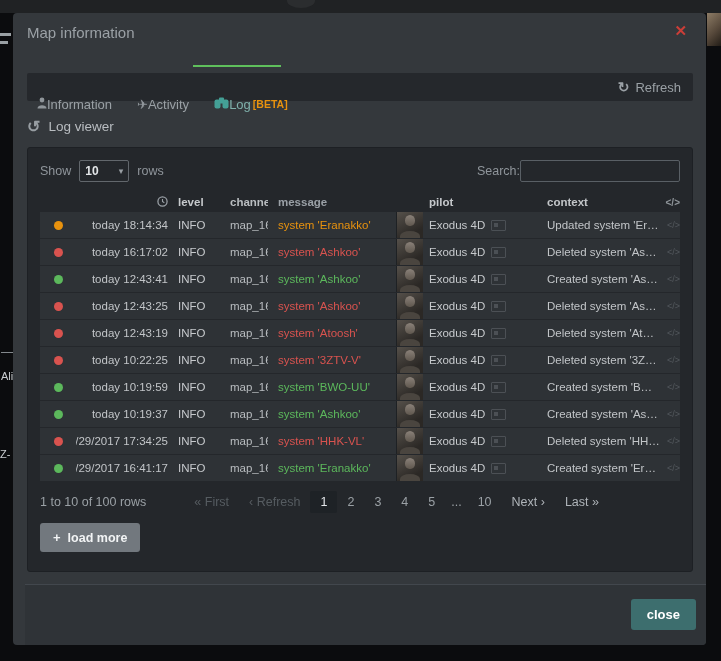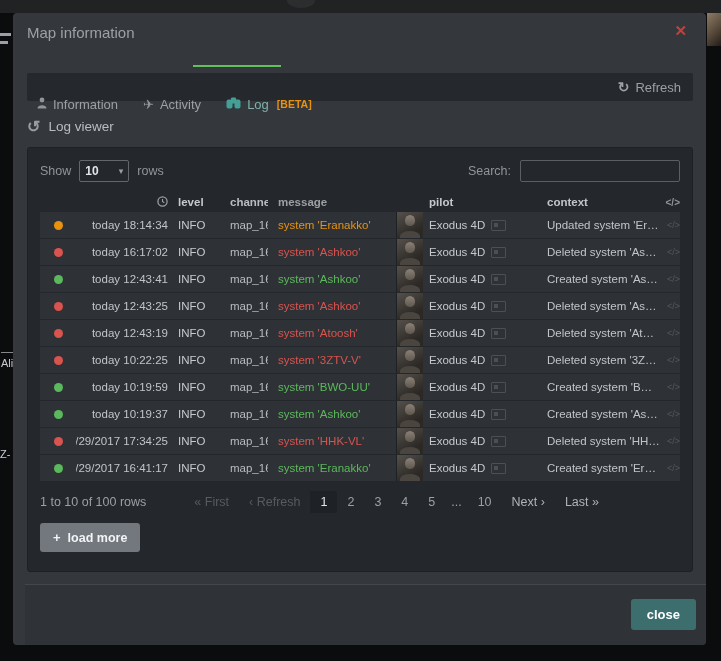--- a/index.html
+++ b/index.html
@@ -5,54 +5,54 @@
   html,body{margin:0;padding:0;background:#0a0b0c;}
   .screen{position:relative;width:721px;height:661px;overflow:hidden;
     font-family:"Liberation Sans",sans-serif;background:#0b0c0e;}
   
   .bg-top{position:absolute;top:0;left:0;right:0;height:13px;background:#202224;}
   .bg-top-circle{position:absolute;left:287px;top:-7px;width:28px;height:15px;border-radius:50%;background:#2b2d2f;}
   .bg-dash{position:absolute;background:#9aa0a4;}
   .bg-right-art{position:absolute;right:0;top:13px;width:14px;height:33px;
     background:linear-gradient(135deg,#8d7c66,#57493b 55%,#221d17);}
   .bg-frag{position:absolute;color:#c9cdd0;font-size:11px;white-space:nowrap;}
-  .bg-frag-ali{left:1px;top:352px;border-top:1px solid #83888c;padding-top:4px;}
+  .bg-frag-ali{left:1px;top:352px;border-top:1px solid #83888c;padding-top:17px;}
   .bg-frag-z{left:0;top:448px;}
   
   .modal{position:absolute;left:13px;top:13px;width:693px;height:632px;
     background:#34383c;border-radius:4px;overflow:hidden;}
   .modal-title{position:absolute;left:14px;top:11px;font-size:15px;color:#9ba1a6;}
   .modal-close{position:absolute;right:19px;top:9px;color:#cb3e38;font-size:15px;
     font-weight:bold;cursor:pointer;}
   .progress-line{position:absolute;left:180px;top:52px;width:88px;height:2px;background:#5fc05c;}
   
   .tab-bar{position:absolute;left:14px;right:13px;top:60px;height:28px;background:#25282c;
     border-radius:2px;display:flex;align-items:center;padding:0 10px;box-sizing:border-box;}
-  .tab{display:flex;align-items:center;gap:6px;color:#9aa0a5;font-size:13px;
+  .tab{display:flex;align-items:center;color:#9aa0a5;font-size:13px;
     padding-right:25px;cursor:pointer;margin-top:34px;}
   .tab .glyph{font-size:13px;color:#8f959a;}
   .tab-log-label{color:#7fb0ab;}
   .beta-badge{color:#e8920e;font-size:10.5px;font-weight:bold;margin-left:2px;}
   .refresh{margin-left:auto;display:flex;align-items:center;gap:6px;color:#9aa0a5;
     font-size:13px;cursor:pointer;padding-right:2px;}
   .refresh .glyph{font-size:14px;font-weight:bold;}
   
   .lv-heading{position:absolute;left:14px;top:106px;display:flex;align-items:center;gap:8px;
     color:#b9bdc1;font-size:13.5px;}
   .lv-heading .glyph{font-size:16px;font-weight:bold;color:#989ea3;line-height:14px;}
   
   .panel{position:absolute;left:14px;right:13px;top:134px;bottom:73px;background:#24272b;
     border:1px solid #1d2024;border-radius:3px;padding:10px 12px;box-sizing:border-box;}
   .controls{display:flex;align-items:center;height:26px;margin-bottom:8px;
     color:#8f959b;font-size:12.5px;}
   .rows-select{margin:0 8px;width:38px;height:20px;border:1px solid #62676c;border-radius:2px;
     display:flex;align-items:center;justify-content:space-between;padding:0 5px;
     color:#e2e5e7;font-size:12px;font-weight:bold;cursor:pointer;}
   .rows-select .glyph{font-size:9px;color:#9aa0a5;font-weight:normal;}
-  .search-wrap{margin-left:auto;display:flex;align-items:center;gap:9px;}
+  .search-wrap{margin-left:auto;display:flex;align-items:center;}
   .search-input{width:146px;height:20px;background:#24272b;border:1px solid #595f65;
     border-radius:2px;color:#dfe2e4;padding:0 6px;font-size:12px;outline:none;
     font-family:"Liberation Sans",sans-serif;}
   
   .thead{display:flex;align-items:center;height:20px;color:#9aa0a6;font-size:11px;
     font-weight:bold;}
   .log-row{display:flex;align-items:center;height:26px;background:#2e3236;
     border-bottom:1px solid #24272b;}
   .c{box-sizing:border-box;white-space:nowrap;overflow:hidden;}
   .c-status{width:36px;display:flex;justify-content:center;}

